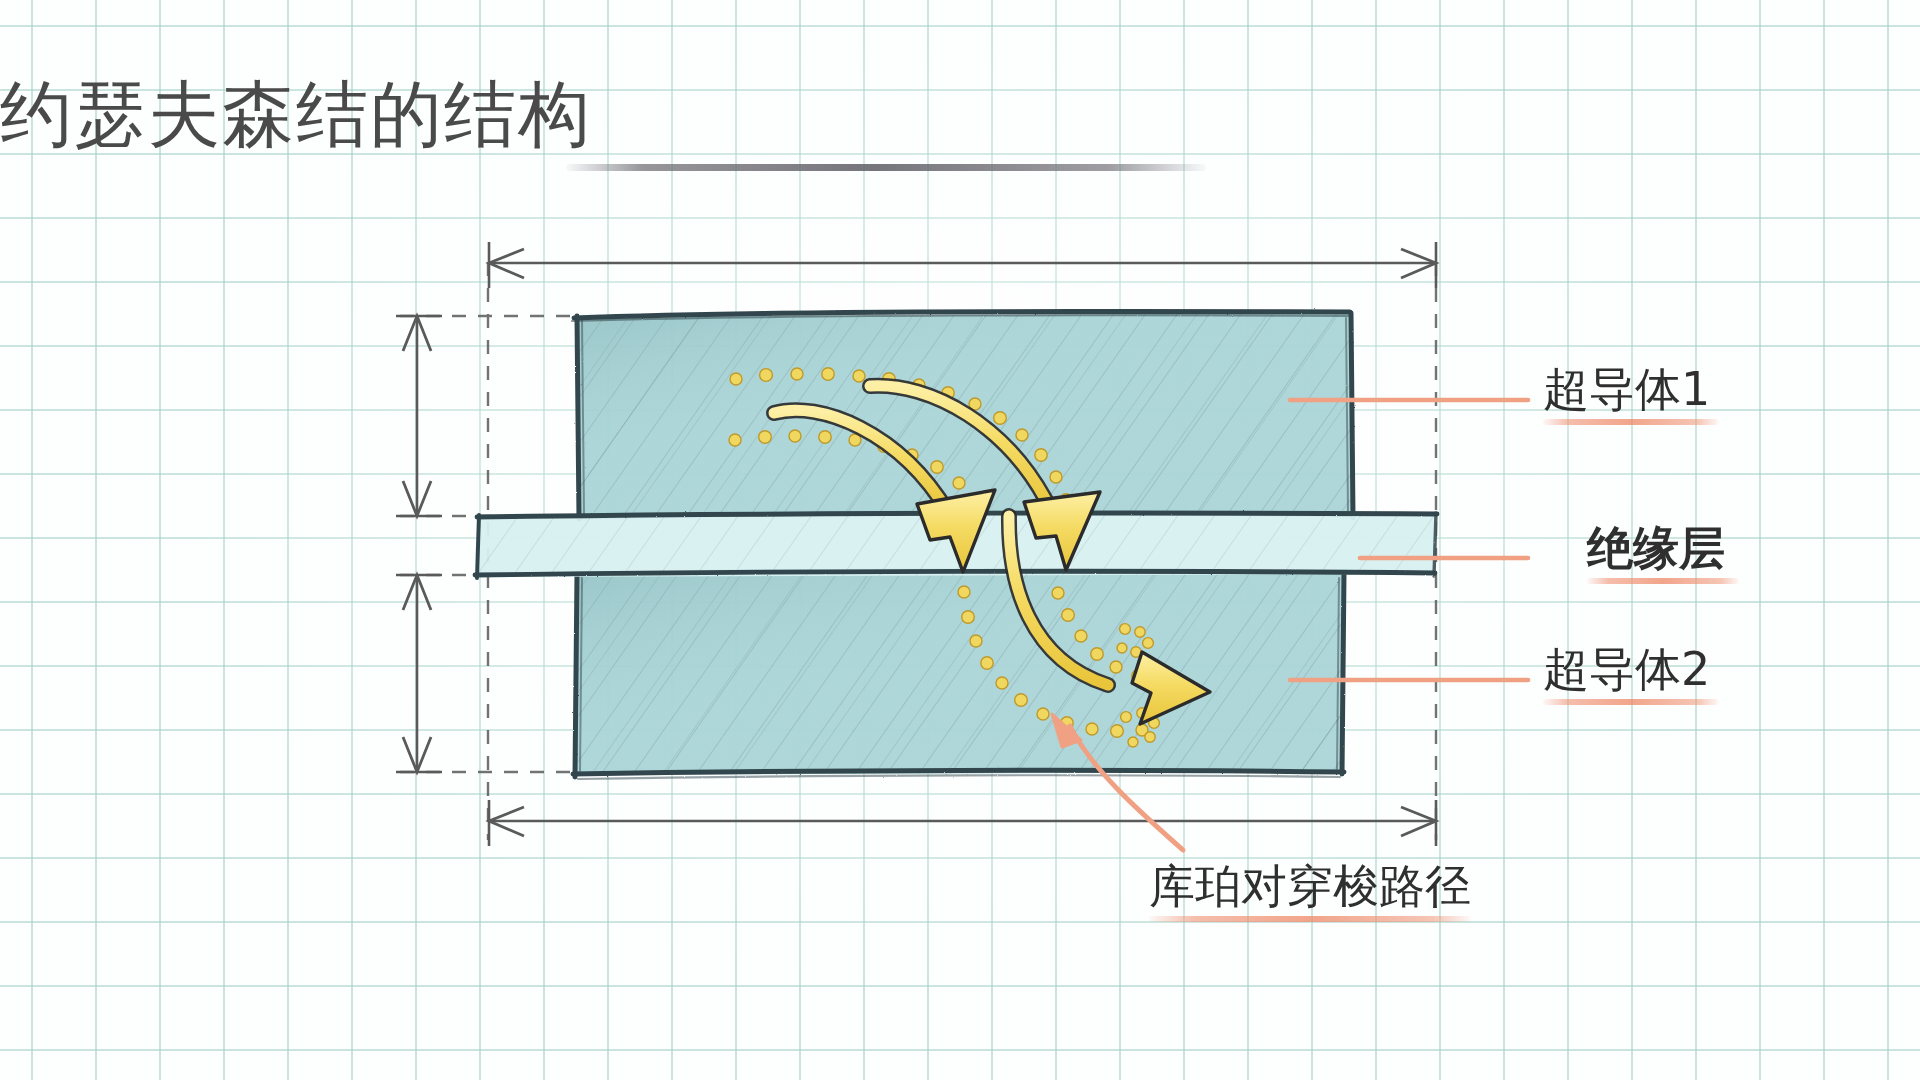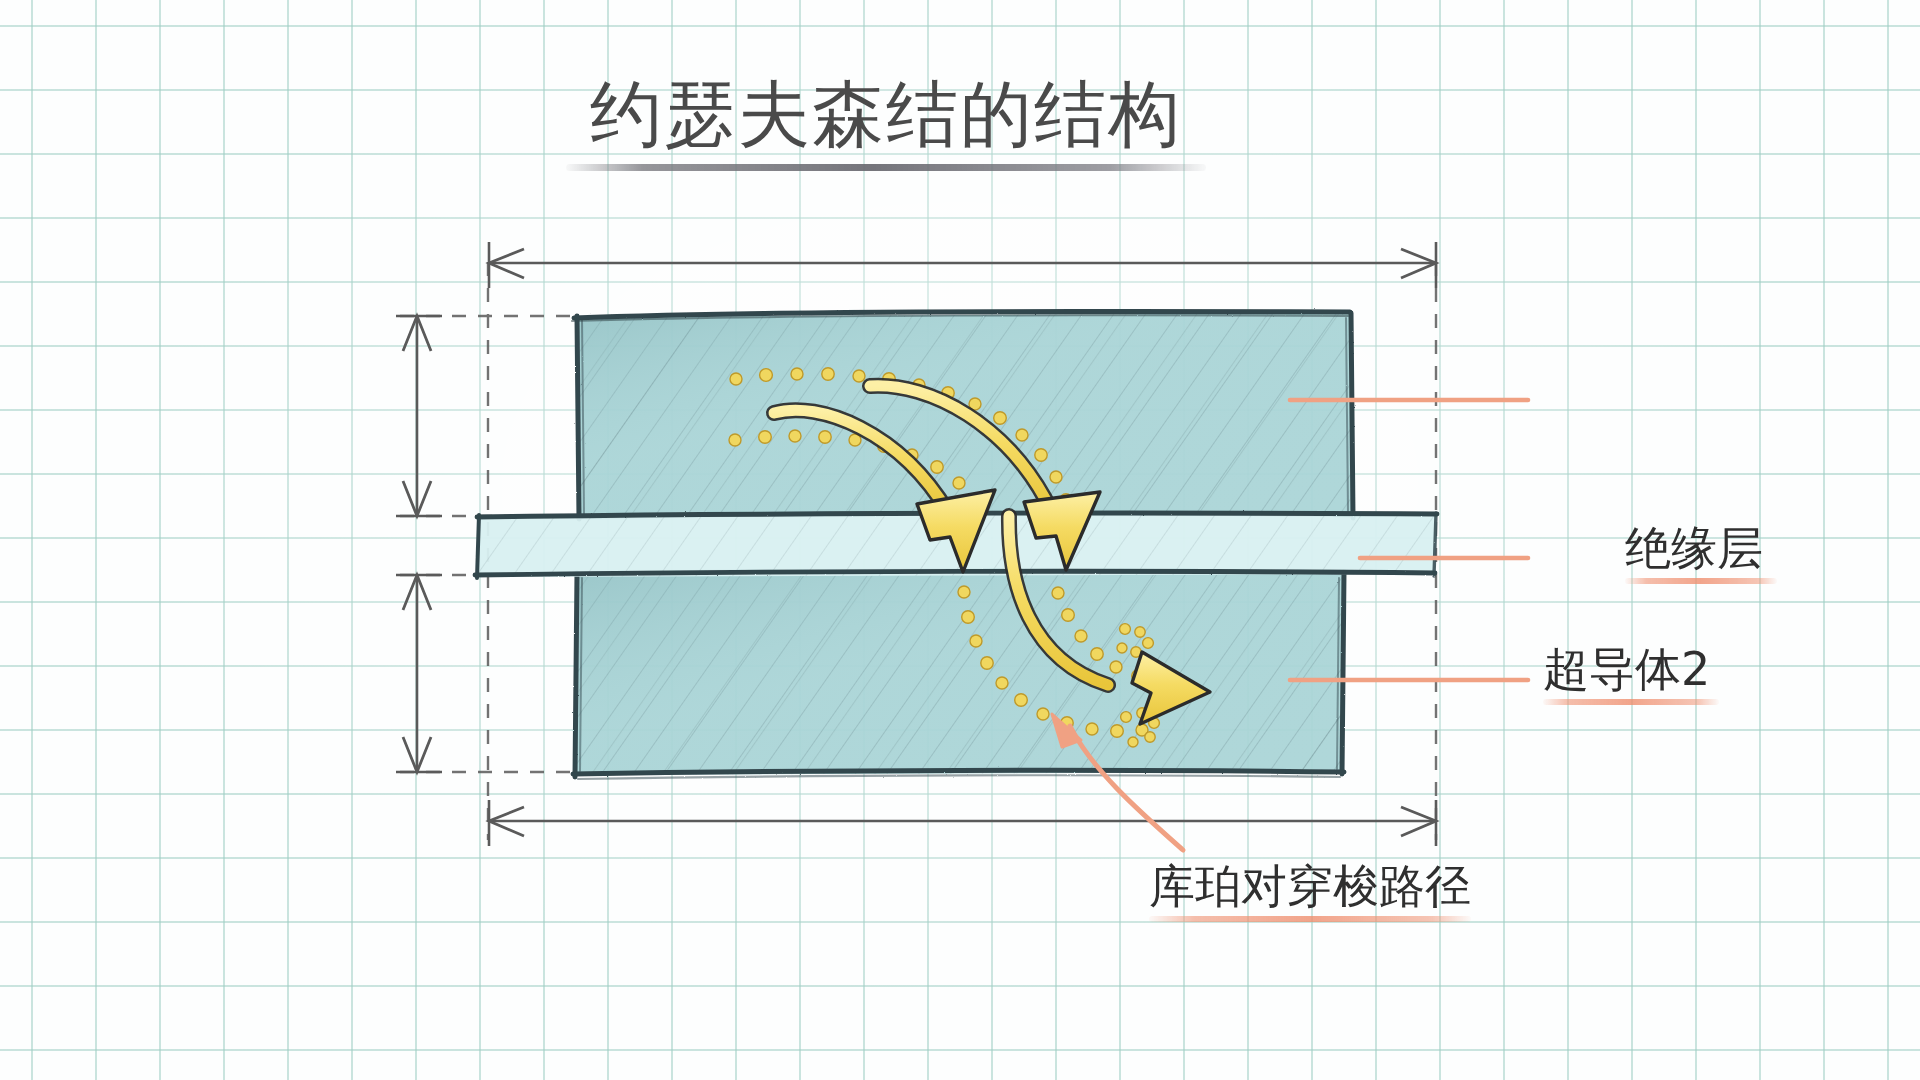--- a/index.html
+++ b/index.html
@@ -42,21 +42,20 @@
     inset: 0;
     width: 1920px;
     height: 1080px;
   }
   
   #title-block {
     position: absolute;
     left: 0;
     top: 78px;
     width: 1772px;
-    text-align: center;
     pointer-events: none;
   }
   #title-text {
     display: inline-block;
     font-size: 72px;
     line-height: 1.0;
     letter-spacing: 2px;
     color: #4a4a4a;
     font-weight: 400;
     font-family: "DejaVu Sans", "Liberation Sans", sans-serif;
@@ -94,21 +93,21 @@
     border-radius: 4px;
     background: linear-gradient(to right,
         rgba(240,150,120,0.05) 0%,
         rgba(240,150,120,0.62) 14%,
         rgba(238,142,110,0.8) 50%,
         rgba(240,150,120,0.55) 88%,
         rgba(240,150,120,0.04) 100%);
     filter: blur(0.4px);
   }
   #label-sc1  { left: 1543px; top: 365px; }
-  #label-ins  { left: 1625px; top: 524px; }
+  #label-ins  { left: 1587px; top: 524px; font-weight: bold; }
   #label-sc2  { left: 1543px; top: 645px; }
   #label-path { left: 1149px; top: 862px; }
   #label-sc1  .callout-underline { width: 176px; }
   #label-ins  .callout-underline { width: 152px; }
   #label-sc2  .callout-underline { width: 176px; }
   #label-path .callout-underline { width: 322px; }
 </style>
 </head>
 <body>
 
@@ -345,20 +344,24 @@
       <path d="M1183,850 C1140,812 1092,770 1070,726" stroke-width="5"></path>
       <path d="M1052,714 L1081,740 L1062,747 Z" fill="#f0a183" stroke="#f0a183" stroke-width="3" stroke-linejoin="round"></path>
     </g>
   </svg>
 
   <div id="title-block">
     <span id="title-text">约瑟夫森结的结构</span>
     <span id="title-underline"></span>
   </div>
 
+  <div class="callout" id="label-sc1">
+    <span class="callout-text">超导体1</span>
+    <span class="callout-underline"></span>
+  </div>
 
   <div class="callout" id="label-ins">
     <span class="callout-text">绝缘层</span>
     <span class="callout-underline"></span>
   </div>
 
   <div class="callout" id="label-sc2">
     <span class="callout-text">超导体2</span>
     <span class="callout-underline"></span>
   </div>

